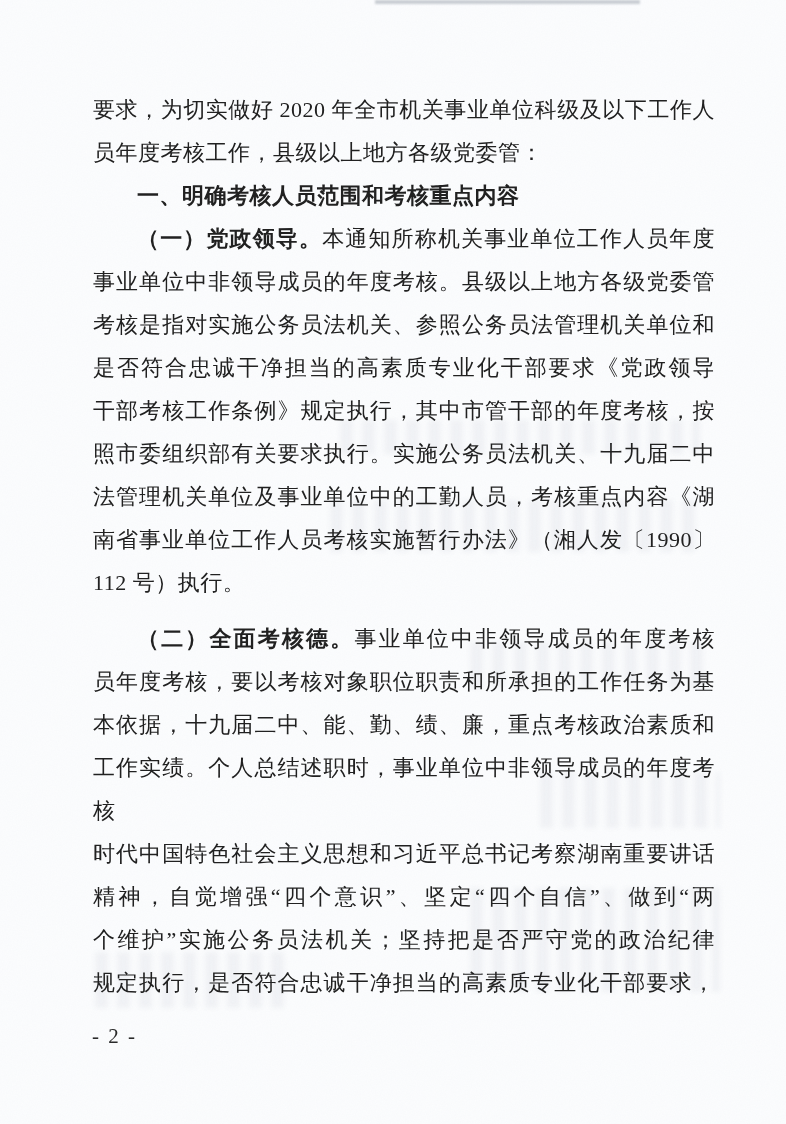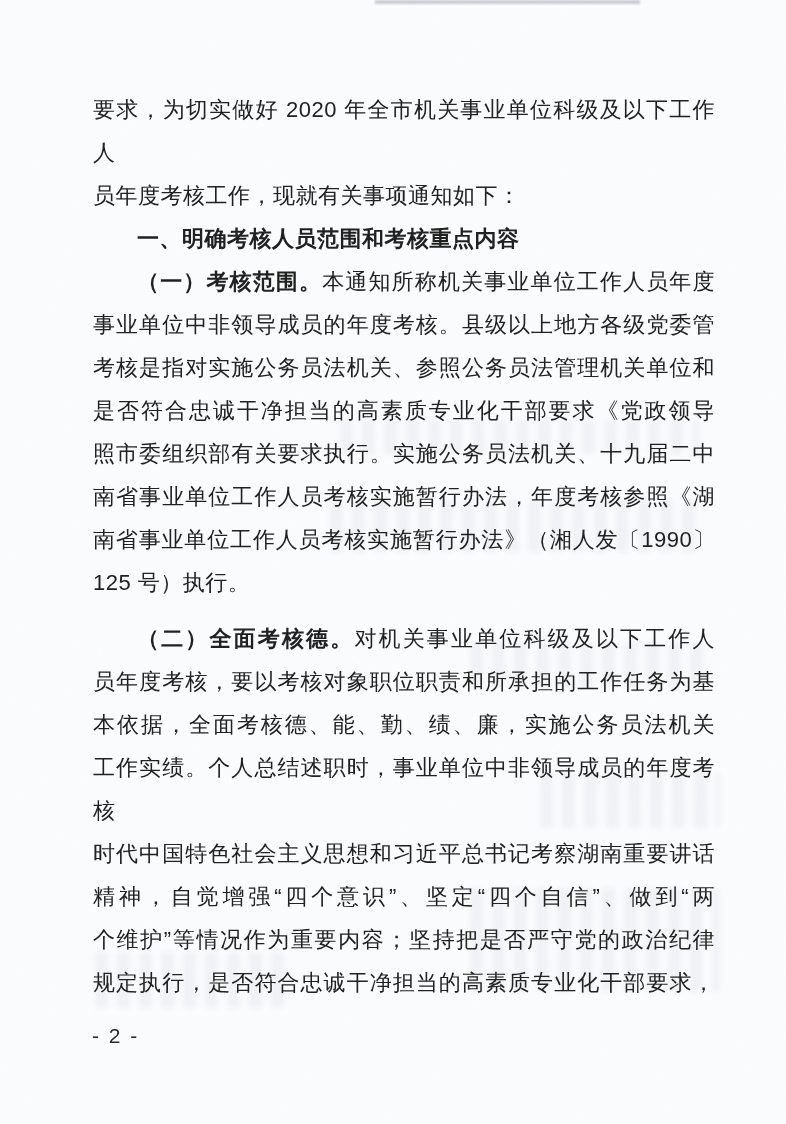--- a/index.html
+++ b/index.html
@@ -3,21 +3,21 @@
 <meta charset="utf-8">
 <style>
   html, body { margin: 0; padding: 0; background: #888; }
   .page {
     position: relative;
     width: 786px;
     height: 1124px;
     margin: 0 auto;
     background: #fcfdfe;
     overflow: hidden;
-    font-family: Liberation Sans, sans-serif;
+    font-family: Liberation Serif, serif;
   }
   
   .noise {
     position: absolute; inset: 0;
     pointer-events: none;
     opacity: 0.05;
   }
   .top-edge-artifact {
     position: absolute;
     left: 375px; top: 0;
@@ -87,35 +87,36 @@
 
   <div class="smudge s1"></div>
   <div class="smudge s2"></div>
   <div class="smudge s3"></div>
   <div class="smudge s4"></div>
   <div class="smudge s5"></div>
   <div class="smudge s6"></div>
 
   <div class="textblock" id="textblock">
       <div class="line j"><span class="seg">要求，为切实做好 2020 年全市机关事业单位科级及以下工作人</span></div>
-      <div class="line"><span class="seg">员年度考核工作，现就有关事项通知如下：</span></div>
+      <div class="line"><span class="seg">员年度考核工作，县级以上地方各级党委管：</span></div>
       <div class="line ind"><span class="seg b">一、明确考核人员范围和考核重点内容</span></div>
-      <div class="line j ind"><span class="seg b">（一）考核范围。</span><span class="seg">本通知所称机关事业单位工作人员年度</span></div>
+      <div class="line j ind"><span class="seg b">（一）党政领导。</span><span class="seg">本通知所称机关事业单位工作人员年度</span></div>
       <div class="line j"><span class="seg">事业单位中非领导成员的年度考核。县级以上地方各级党委管</span></div>
       <div class="line j"><span class="seg">考核是指对实施公务员法机关、参照公务员法管理机关单位和</span></div>
       <div class="line j"><span class="seg">是否符合忠诚干净担当的高素质专业化干部要求《党政领导</span></div>
+      <div class="line j"><span class="seg">干部考核工作条例》规定执行，其中市管干部的年度考核，按</span></div>
       <div class="line j"><span class="seg">照市委组织部有关要求执行。实施公务员法机关、十九届二中</span></div>
-      <div class="line j"><span class="seg">南省事业单位工作人员考核实施暂行办法，年度考核参照《湖</span></div>
+      <div class="line j"><span class="seg">法管理机关单位及事业单位中的工勤人员，考核重点内容《湖</span></div>
       <div class="line j"><span class="seg">南省事业单位工作人员考核实施暂行办法》（湘人发〔1990〕</span></div>
-      <div class="line"><span class="seg">125 号）执行。</span></div>
-      <div class="line j ind gap"><span class="seg b">（二）全面考核德。</span><span class="seg">对机关事业单位科级及以下工作人</span></div>
+      <div class="line"><span class="seg">112 号）执行。</span></div>
+      <div class="line j ind gap"><span class="seg b">（二）全面考核德。</span><span class="seg">事业单位中非领导成员的年度考核</span></div>
       <div class="line j"><span class="seg">员年度考核，要以考核对象职位职责和所承担的工作任务为基</span></div>
-      <div class="line j"><span class="seg">本依据，全面考核德、能、勤、绩、廉，实施公务员法机关</span></div>
+      <div class="line j"><span class="seg">本依据，十九届二中、能、勤、绩、廉，重点考核政治素质和</span></div>
       <div class="line j"><span class="seg">工作实绩。个人总结述职时，事业单位中非领导成员的年度考核</span></div>
       <div class="line j"><span class="seg">时代中国特色社会主义思想和习近平总书记考察湖南重要讲话</span></div>
       <div class="line j"><span class="seg">精神，自觉增强“四个意识”、坚定“四个自信”、做到“两</span></div>
-      <div class="line j"><span class="seg">个维护”等情况作为重要内容；坚持把是否严守党的政治纪律</span></div>
+      <div class="line j"><span class="seg">个维护”实施公务员法机关；坚持把是否严守党的政治纪律</span></div>
       <div class="line j"><span class="seg">规定执行，是否符合忠诚干净担当的高素质专业化干部要求，</span></div>
     </div>
 
   <div class="page-number">- 2 -</div>
 
 </div>
 
 </body></html>

